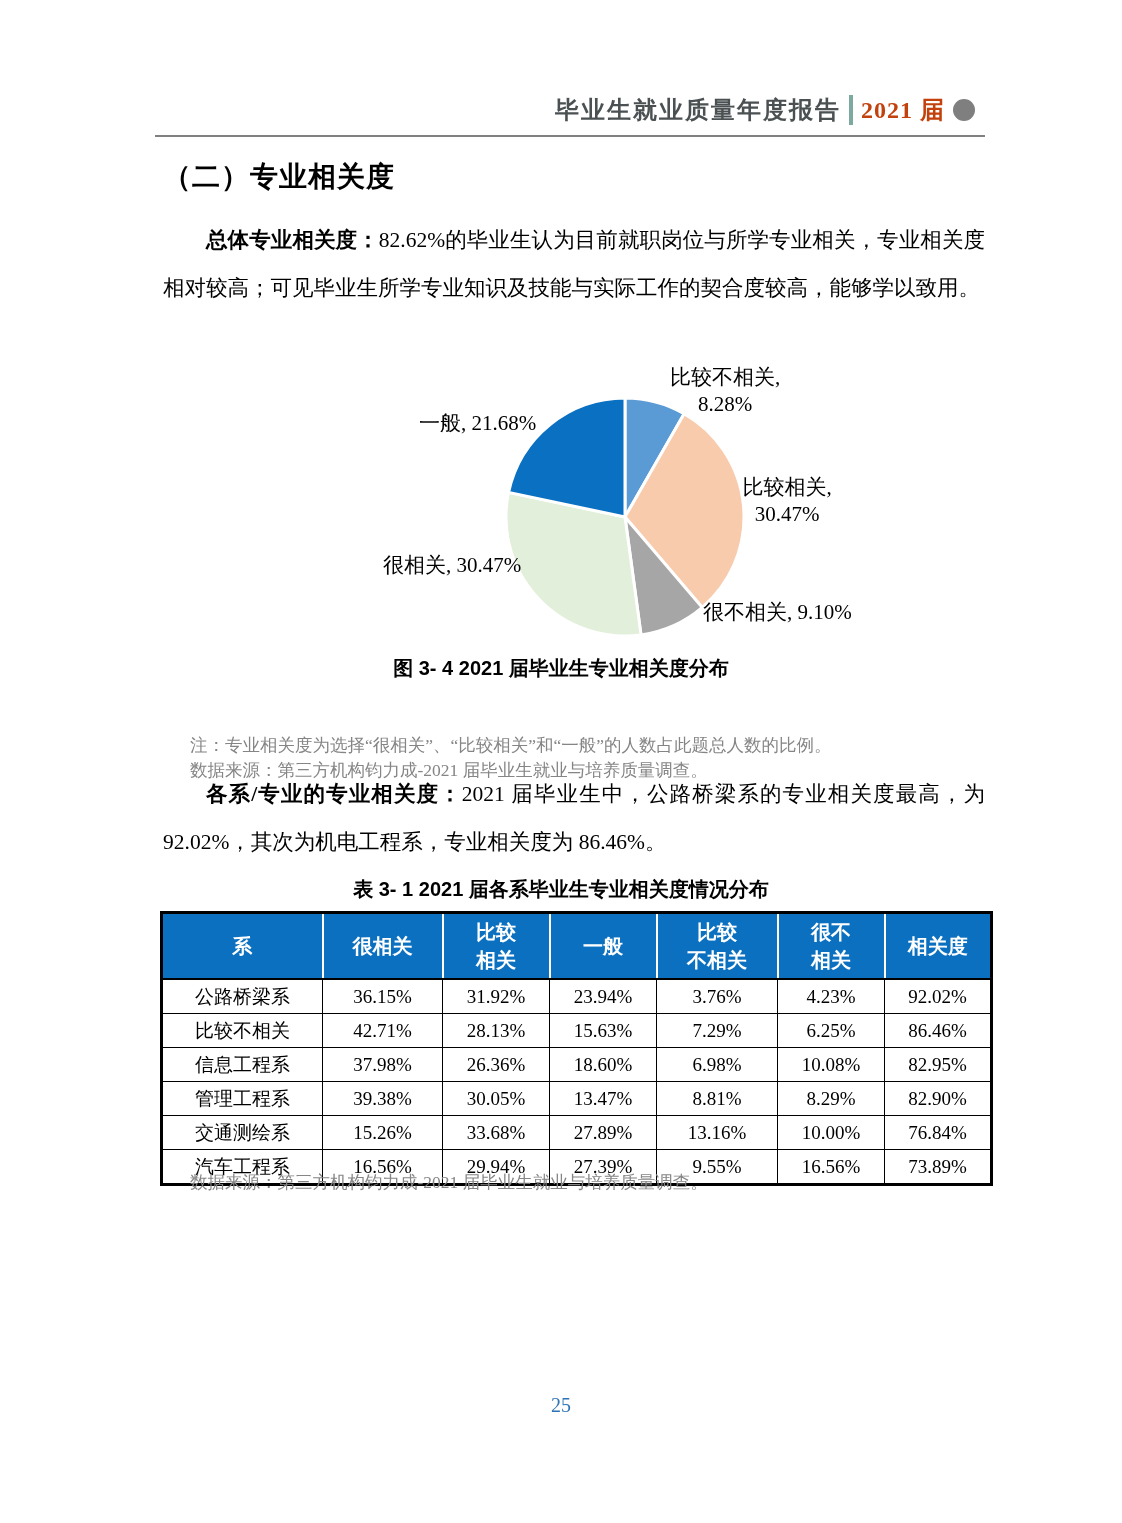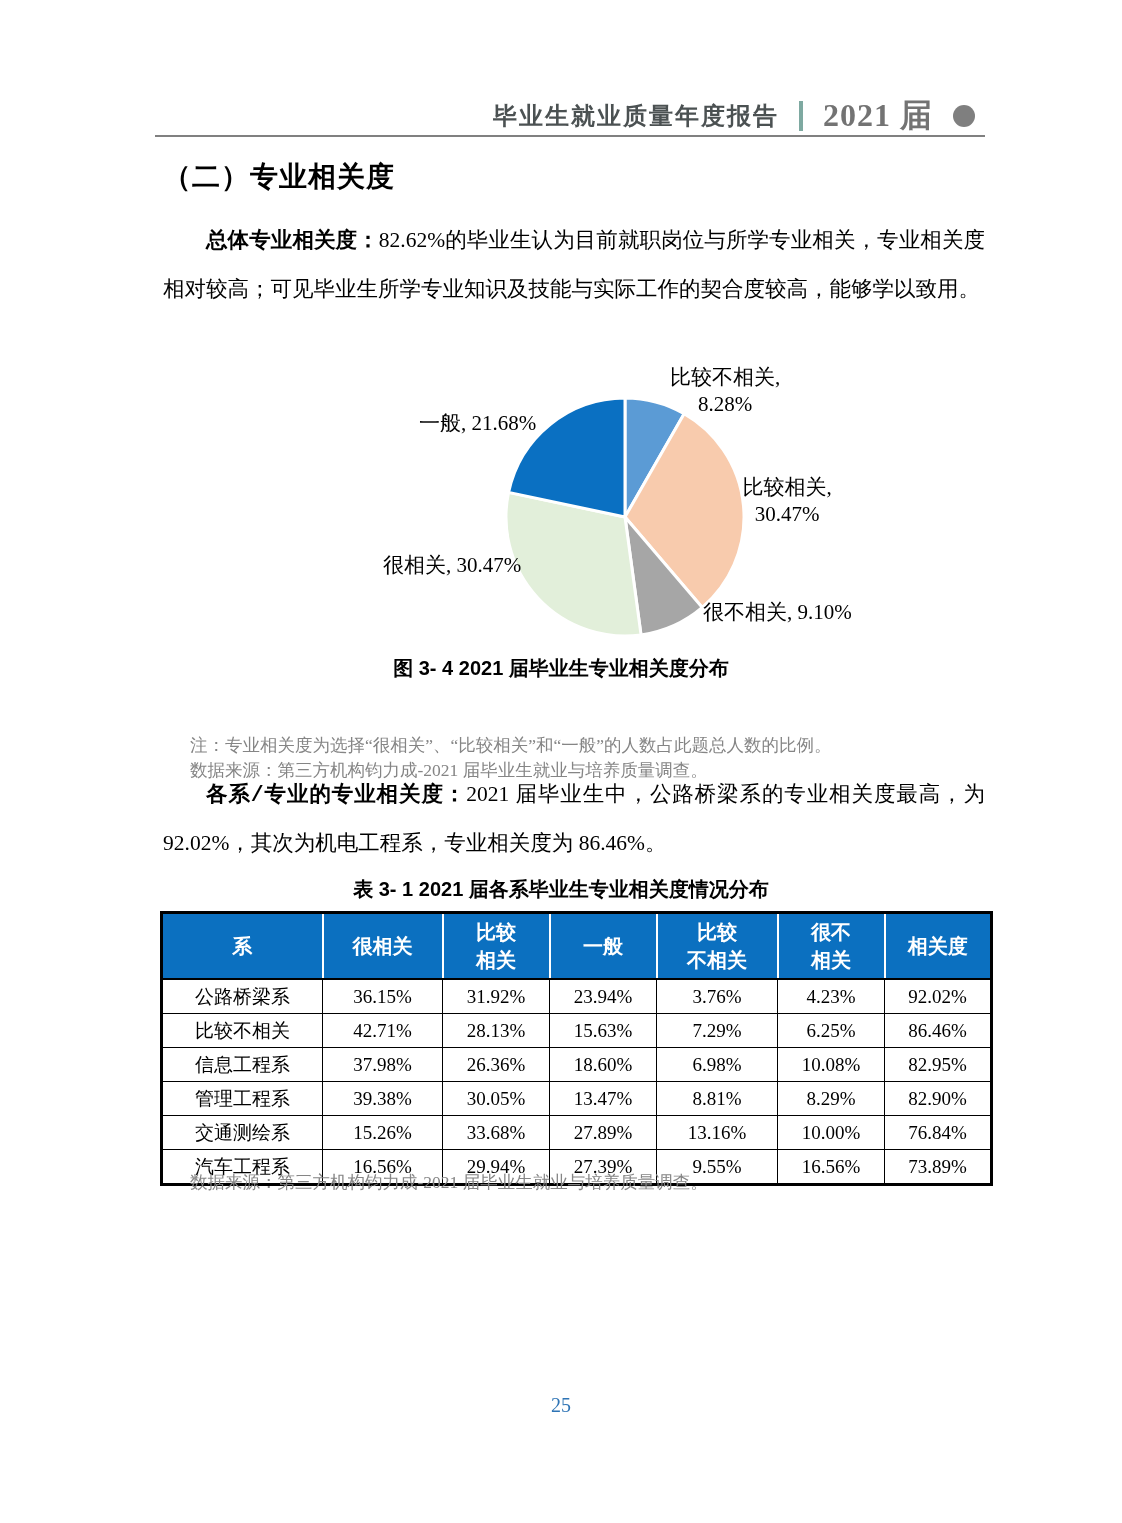--- a/index.html
+++ b/index.html
@@ -3,47 +3,47 @@
 <meta charset="utf-8">
 <style>
   html,body{margin:0;padding:0;background:#fff;}
   .page{
     position:relative; width:1122px; height:1523px; background:#fff;
     font-family:"Liberation Serif","DejaVu Serif",serif; color:#000; overflow:hidden;
   }
   
   .report-header{
     position:absolute; top:94px; right:147px;
-    display:flex; align-items:center; gap:20px;margin-left:8px;
+    display:flex; align-items:center; gap:8px;margin-left:8px;
   }
   .rh-title{
     font-family:"Liberation Serif","DejaVu Serif",serif;
     font-weight:bold; font-size:24px; color:#4b5152; letter-spacing:2px;
   }
   .rh-divider{ width:4px; height:30px; background:#7ea9a1; }
-  .rh-year{ font-weight:bold; font-size:32px; color:#737373; letter-spacing:1px;}
+  .rh-year{ font-weight:bold; font-size:24px; color:#c2410c; letter-spacing:1px;}
   .rh-dot{ width:22px; height:22px; border-radius:50%; background:#7f7f7f; }
   .header-rule{ position:absolute; top:135px; left:155px; width:830px; height:2px; background:#808080; }
 
   
   .sec-heading{
     position:absolute; top:158px; left:163px; margin:0;
     font-family:"Liberation Sans","DejaVu Sans",sans-serif;
     font-weight:bold; font-size:28px; color:#000; letter-spacing:1px;
   }
 
   
   .body-p{
     position:absolute; left:163px; width:822px; margin:0;
     font-size:21.5px; line-height:48px; text-align:justify; text-indent:2em; color:#000;
   }
   .p1{ top:216px; }
   .p2{ top:770px; }
   .p3{ top:1206px; }
-  .lead{ font-family:Liberation Mono, monospace; font-weight:bold; }
+  .lead{ font-family:Liberation Serif, serif; font-weight:bold; }
 
   
   .fig{ position:absolute; top:362px; left:163px; width:822px; height:292px; }
   .fig svg{ position:absolute; top:0; left:0; }
   .plabel{
     position:absolute; font-size:21px; line-height:27px; color:#000;
     white-space:pre-line;
   }
   .plabel-0{ left:462px; top:2px;   width:200px; text-align:center; }
   .plabel-1{ left:524px; top:112px; width:200px; text-align:center; }

